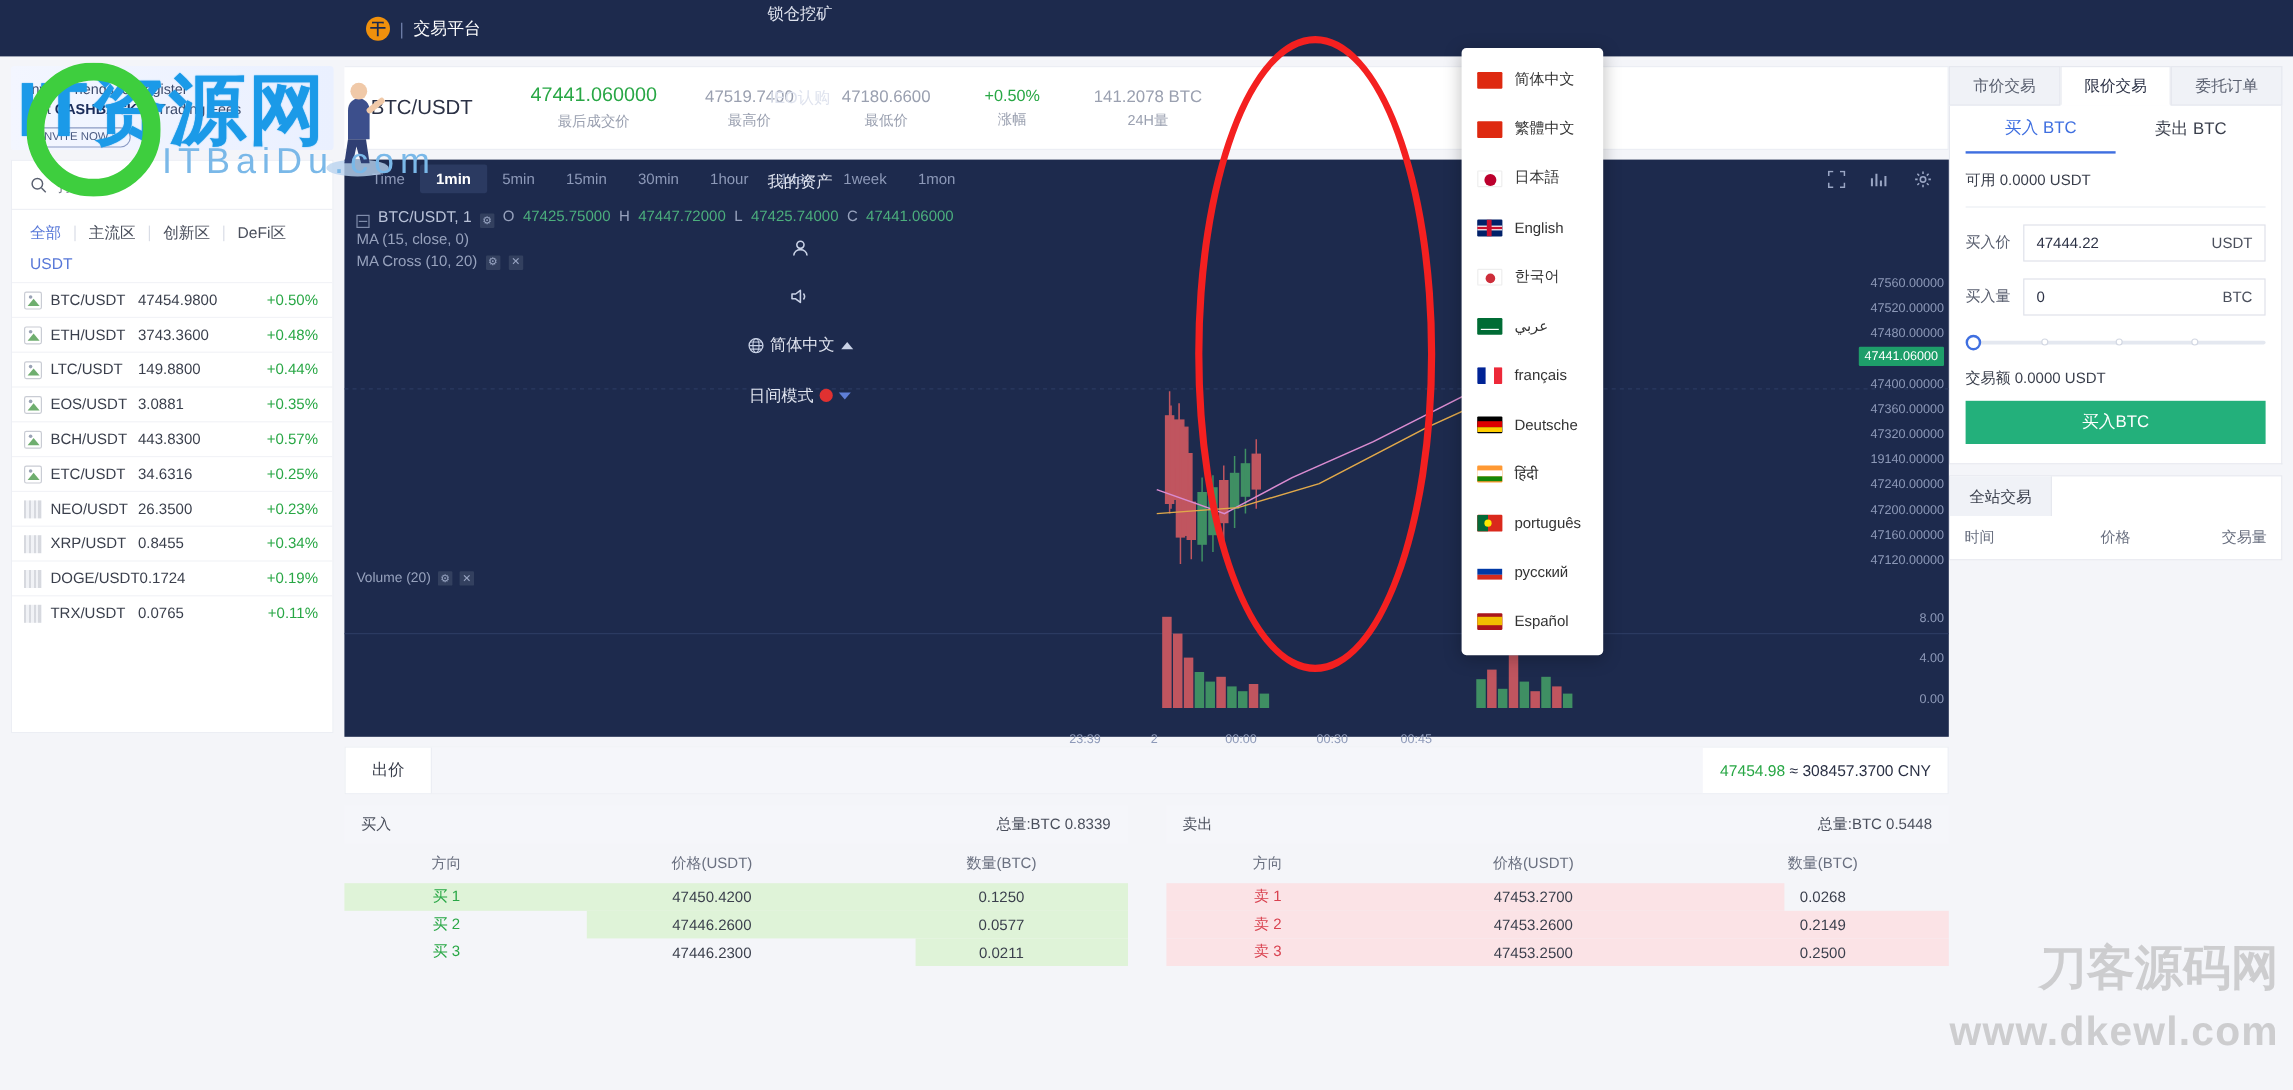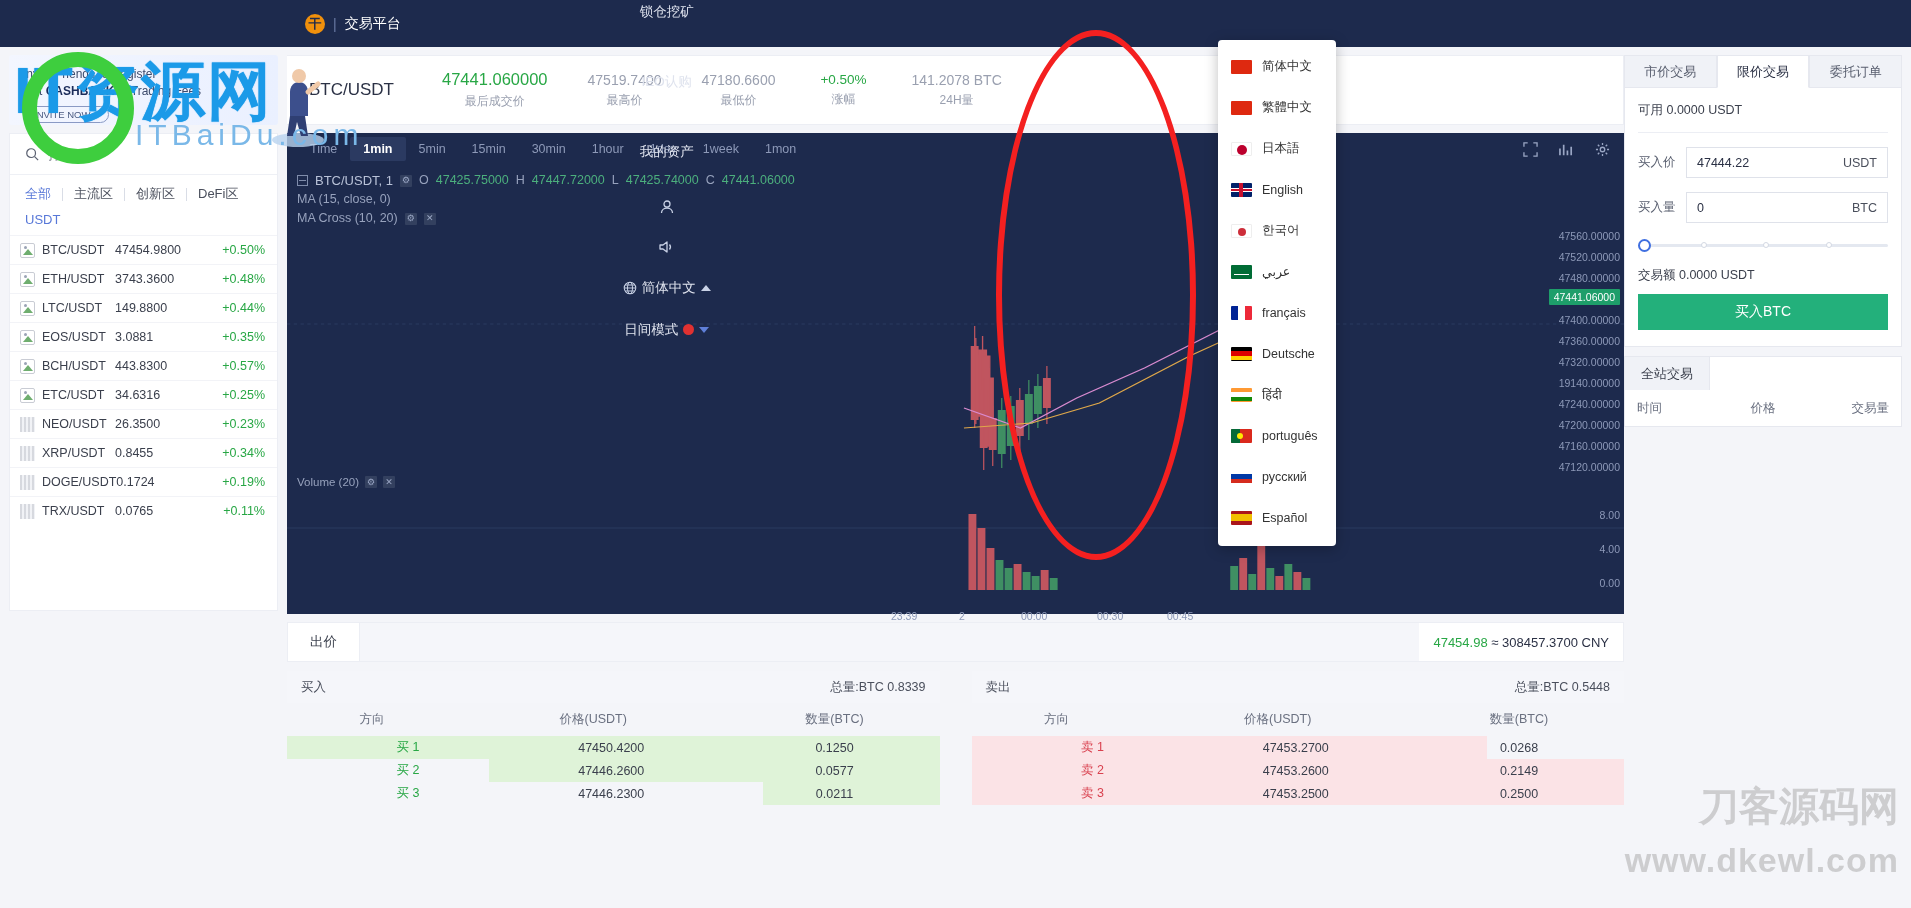--- a/index.html
+++ b/index.html
@@ -133,21 +133,21 @@
 
   .chartbox { margin-top:8px; background:#1d2a4d; height:481px; position:relative; }
   .tf-row { display:flex; align-items:center; height:32px; padding-left:10px; }
   .tf {
     color:#8d99b8; font-size:12.5px; padding:5px 13px; cursor:pointer; border-radius:2px;
   }
   .tf.active { background:#2b3a61; color:#fff; font-weight:bold; }
   .chart-tools { margin-left:auto; display:flex; align-items:center; gap:20px; padding-right:14px; color:#9aa6c4; }
 
   .legend { position:absolute; left:10px; top:38px; font-size:12.5px; color:#97a2bd; line-height:19px; }
-  .legend-row1 { display:flex; align-items:center; gap:7px; }
+  .legend-row1 { display:flex; align-items:flex-end; gap:7px; }
   .minus-box { width:11px; height:11px; border:1px solid #7f8cab; display:inline-flex; align-items:center; justify-content:center; }
   .minus-box::after { content:""; width:7px; height:1px; background:#7f8cab; }
   .gear-sq, .x-sq { width:12px; height:12px; background:#33405f; color:#9aa6c4; font-size:9px; display:inline-flex; align-items:center; justify-content:center; border-radius:1px; }
   .ohlc { color:#4caf7d; }
   .ohlc-k { color:#97a2bd; }
 
   .plot { position:absolute; left:0; right:0; top:95px; bottom:0; }
   .ylabels { position:absolute; right:4px; top:0; font-size:10.5px; color:#8d99b8; }
   .ylabel { position:absolute; right:0; white-space:nowrap; }
   .lastprice-tag {
@@ -169,21 +169,21 @@
   .bid-price { padding:0 14px; font-size:13px; color:#2b3145; white-space:nowrap; }
   .bid-price .g { color:#28a745; }
   .book-wrap { display:flex; gap:32px; margin-top:9px; }
   .book { flex:1; }
   .book-head {
     height:32px; background:#f5f6fa; display:flex; align-items:center;
     padding:0 14px; font-size:12.5px; color:#4a4f5c; justify-content:space-between;
   }
   .book-cols { display:flex; height:33px; align-items:center; font-size:12.5px; color:#6a7080; }
   .c1 { width:170px; text-align:center; } .c2 { flex:1; text-align:center; } .c3 { width:210px; text-align:center; }
-  .book-row { display:flex; height:23px; align-items:center; font-size:12.5px; color:#3a3f4c; position:relative;padding-left:36px; }
+  .book-row { display:flex; height:23px; align-items:center; font-size:12.5px; color:#3a3f4c; position:relative; }
   .book-row .bar { position:absolute; top:0; bottom:0; }
   .buy .bar { background:#dff3d8; }
   .sell .bar { background:#fbe3e6; }
   .book-row > div { position:relative; z-index:2; }
   .buy .c1 { color:#28a745; } .sell .c1 { color:#d9414f; }
 
   
   .rightcol { width:287px; flex:0 0 287px; padding:8px 9px 16px 0; }
   .trade-tabs { display:flex; }
   .ttab {
@@ -752,20 +752,24 @@
   </div>
 
   <div class="rightcol">
     <div class="trade-tabs">
       <div class="ttab">市价交易</div>
       <div class="ttab active">限价交易</div>
       <div class="ttab">委托订单</div>
     </div>
 
     <div class="trade-card">
+      <div class="bs-tabs">
+        <div class="bstab active">买入 BTC</div>
+        <div class="bstab">卖出 BTC</div>
+      </div>
 
       <div class="avail">可用 0.0000 USDT</div>
 
       <div class="field">
         <span class="field-label">买入价</span>
         <span class="field-box">
           <input value="47444.22" style="">
           <span class="field-unit">USDT</span>
         </span>
       </div>

